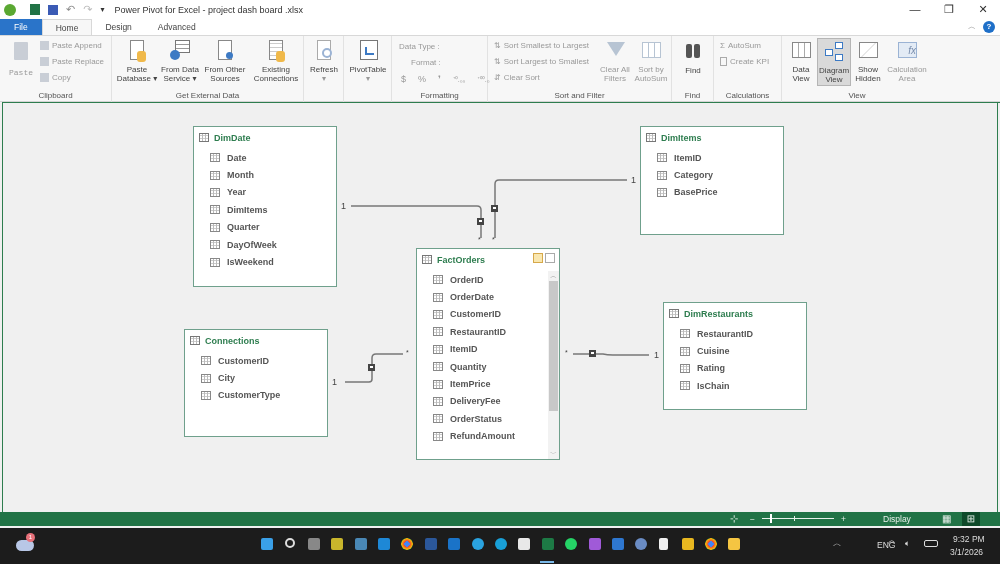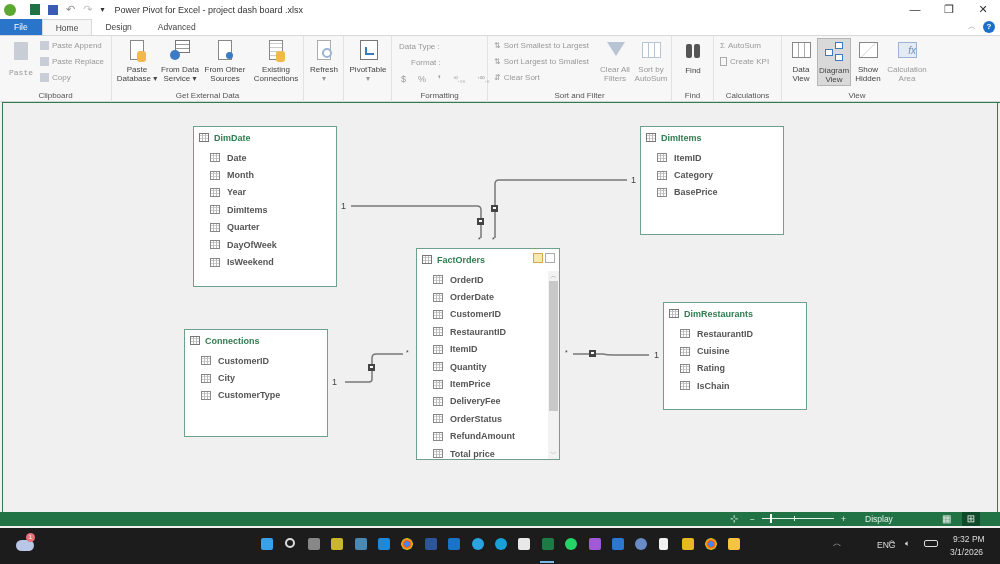--- a/index.html
+++ b/index.html
@@ -391,24 +391,20 @@
         <span>DeliveryFee</span>
       </div>
     <div class="col">
         <span class="ticon"></span>
         <span>OrderStatus</span>
       </div>
     <div class="col">
         <span class="ticon"></span>
         <span>RefundAmount</span>
       </div>
-    <div class="col">
-        <span class="ticon"></span>
-        <span>Total price</span>
-      </div>
     <div class="scroll">
       <span class="up">︿</span>
       <div class="thumb"></div>
       <span class="dn">﹀</span>
     </div>
   </div>
 
   <div class="tbl" style="left:181px;top:227px;width:144px;height:108px;">
     <div class="hdr">
         <span class="ticon hd"></span>
@@ -454,21 +450,21 @@
 
 <div class="statusbar">
   <span style="left:730px;font-size:10px;">⊹</span>
   <div class="zoomslider">
     <span class="minus">−</span>
     <div class="track"></div>
       <div class="tick"></div>
     <div class="knob"></div>
     <span class="plus">+</span>
   </div>
-  <span style="left:865px;">Display</span>
+  <span style="left:883px;">Display</span>
   <span style="left:942px;font-size:10px;">▦</span>
   <span style="left:962px;width:18px;height:14px;background:#0f4a2a;text-align:center;font-size:10px;">⊞</span>
 </div>
 
 <div class="taskbar">
   <div style="position:absolute;left:16px;top:12px;width:18px;height:11px;border-radius:6px;background:#b8c7e6;"></div>
   <div style="position:absolute;left:26px;top:5px;width:9px;height:9px;border-radius:50%;background:#e8717a;color:#fff;font-size:6px;text-align:center;line-height:9px;">1</div>
   <div class="tb-icon" style="left:261px;background:#3aa0e8;"></div>
   <div class="tb-icon" style="left:285px;border:2px solid #ddd;border-radius:50%;width:10px;height:10px;"></div>
   <div class="tb-icon" style="left:308px;background:#888;"></div>

